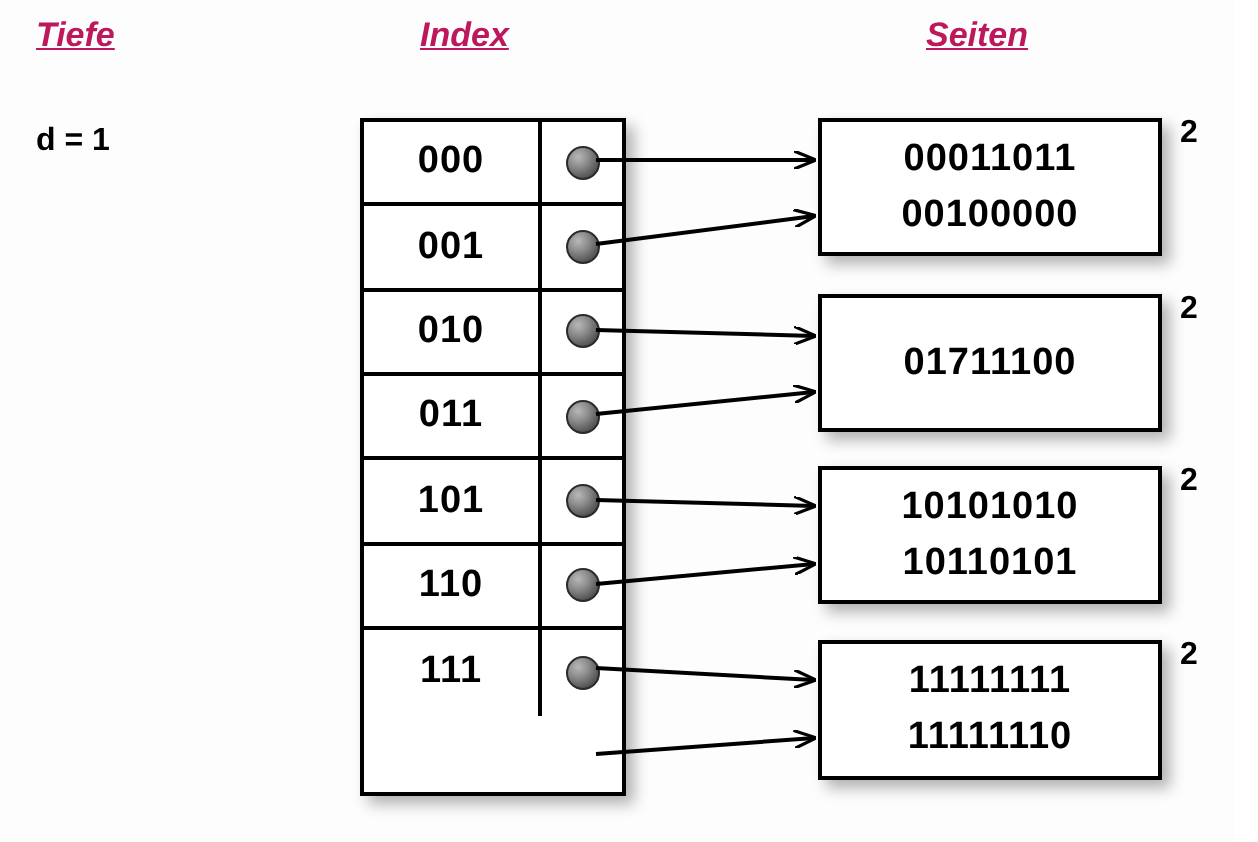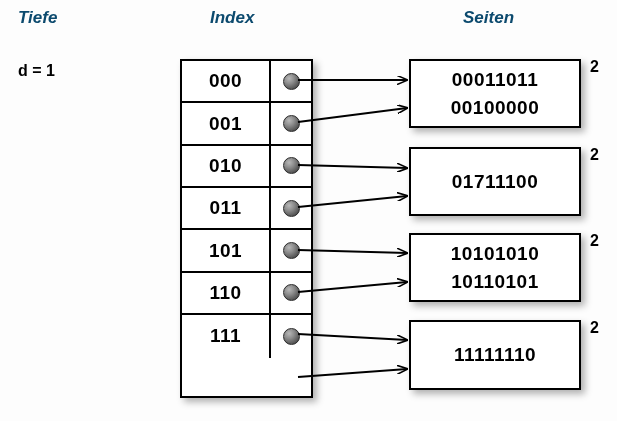--- a/index.html
+++ b/index.html
@@ -30,22 +30,23 @@
     height: 421px;
     background: #ffffff;
   }
 
   
   .col-head {
     position: absolute;
     font-style: italic;
     font-weight: bold;
     font-size: 17px;
-    color: #0c4a6e;
+    color: #be185d;
     white-space: nowrap;
+    text-decoration: underline;
   }
   #head-tiefe  { left: 18px;  top: 8px; }
   #head-index  { left: 210px; top: 8px; }
   #head-seiten { left: 463px; top: 8px; }
 
   .depth-value {
     position: absolute;
     left: 18px;
     top: 62px;
     font-size: 16px;
@@ -222,20 +223,21 @@
   </div>
   <div class="page-depth" style="top:146px;">2</div>
 
   <div class="page-box" style="top:233px; height:69px;">
     <div class="page-line">10101010</div>
     <div class="page-line">10110101</div>
   </div>
   <div class="page-depth" style="top:232px;">2</div>
 
   <div class="page-box" style="top:320px; height:70px;">
+    <div class="page-line">11111111</div>
     <div class="page-line">11111110</div>
   </div>
   <div class="page-depth" style="top:319px;">2</div>
 
   <svg id="arrow-layer" viewBox="0 0 629 421" xmlns="http://www.w3.org/2000/svg">
     <defs>
       <marker id="ah" markerWidth="11" markerHeight="9" refX="10" refY="4.5" orient="auto" markerUnits="userSpaceOnUse">
         <path d="M0,0 L11,4.5 L0,9" fill="none" stroke="#000" stroke-width="1.6"></path>
       </marker>
     </defs>

